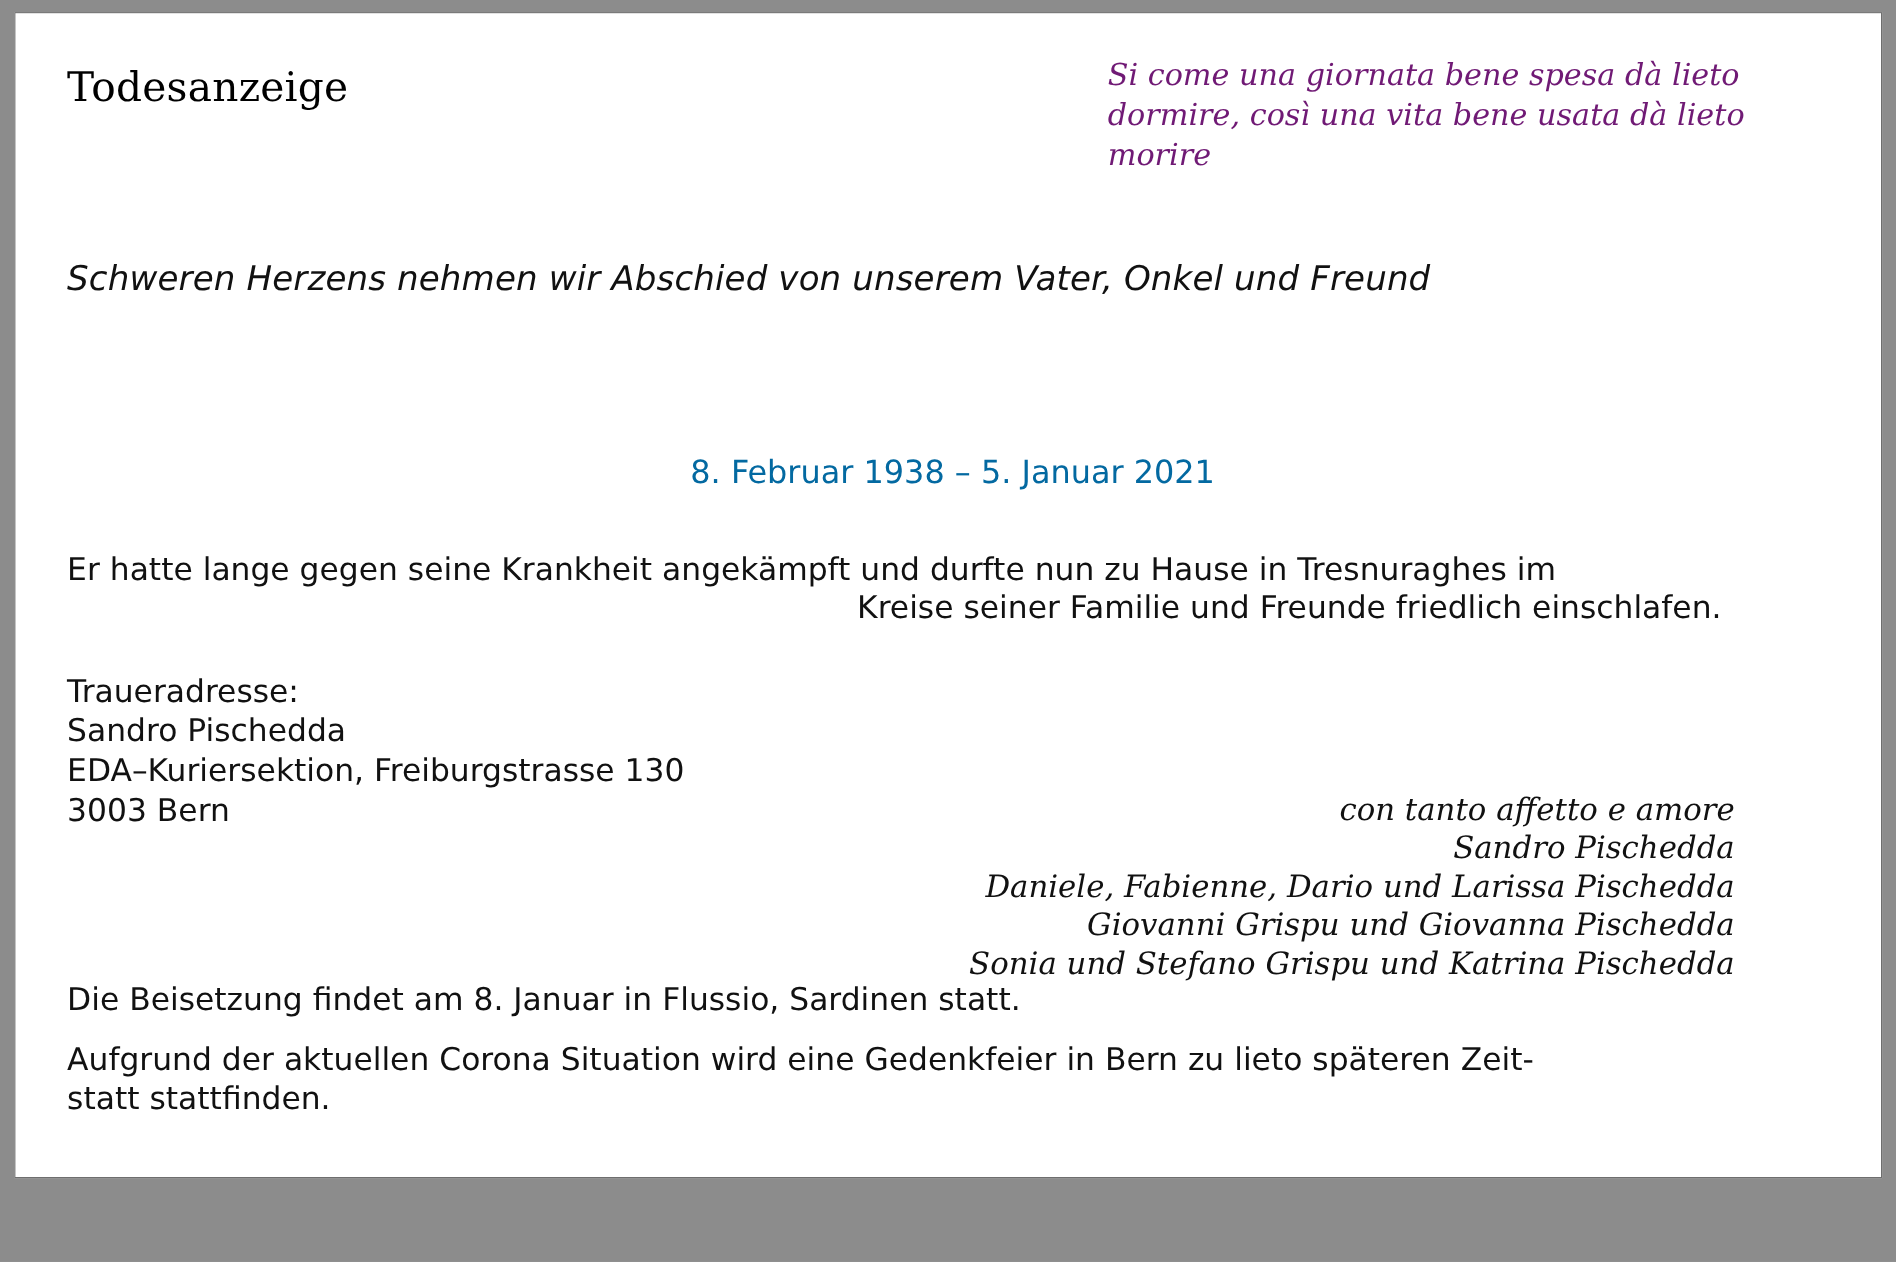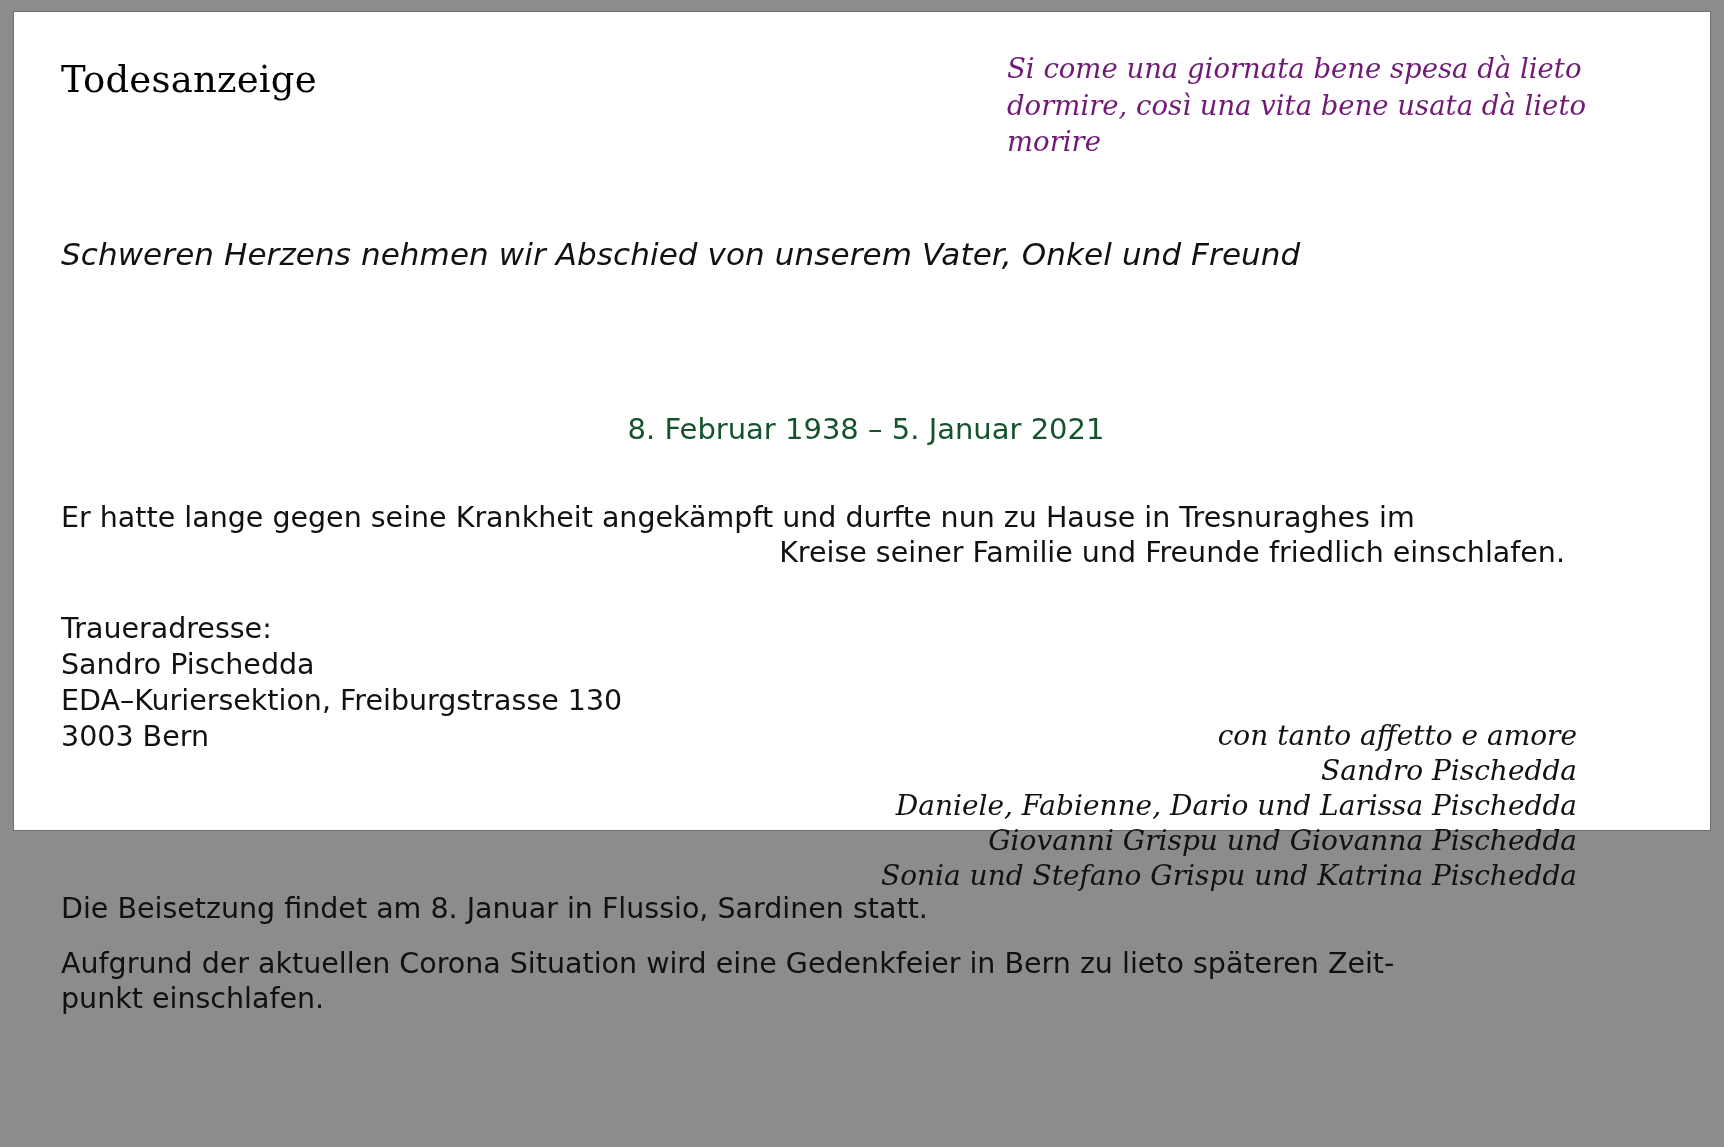--- a/index.html
+++ b/index.html
@@ -20,21 +20,21 @@
     width: 1724px;
     height: 1147px;
     background: #8c8c8c;
     box-sizing: border-box;
   }
   .notice-card {
     position: absolute;
     left: 13px;
     top: 11px;
     width: 1698px;
-    height: 820px;
+    height: 1060px;
     background: #ffffff;
     border: 1px solid #6e6e6e;
     box-sizing: border-box;
   }
   .inner {
     position: absolute;
     left: 47px;
     top: 28px;
     width: 1610px;
     height: 1060px;
@@ -90,21 +90,21 @@
     letter-spacing: 0.5px;
   }
 
   .dates {
     position: absolute;
     left: 0;
     top: 372px;
     width: 100%;
     text-align: center;
     font-size: 29px;
-    color: #14532d;
+    color: #0369a1;
   }
 
   .body-para-1 {
     position: absolute;
     left: 0;
     top: 460px;
     width: 1504px;
     font-size: 28.5px;
     line-height: 1.24;
     color: #111;
@@ -190,18 +190,18 @@
       <div class="signature-block">con tanto affetto e amore
 Sandro Pischedda
 Daniele, Fabienne, Dario und Larissa Pischedda
 Giovanni Grispu und Giovanna Pischedda
 Sonia und Stefano Grispu und Katrina Pischedda</div>
 
       <div class="burial-line">Die Beisetzung findet am 8. Januar in Flussio, Sardinen statt.</div>
 
       <div class="closing-para">
         <div>Aufgrund der aktuellen Corona Situation wird eine Gedenkfeier in Bern zu lieto späteren Zeit-</div>
-        <div class="last-line">punkt einschlafen.</div>
+        <div class="last-line">statt stattfinden.</div>
       </div>
 
     </div>
   </div>
 </div>
 
 </body></html>

